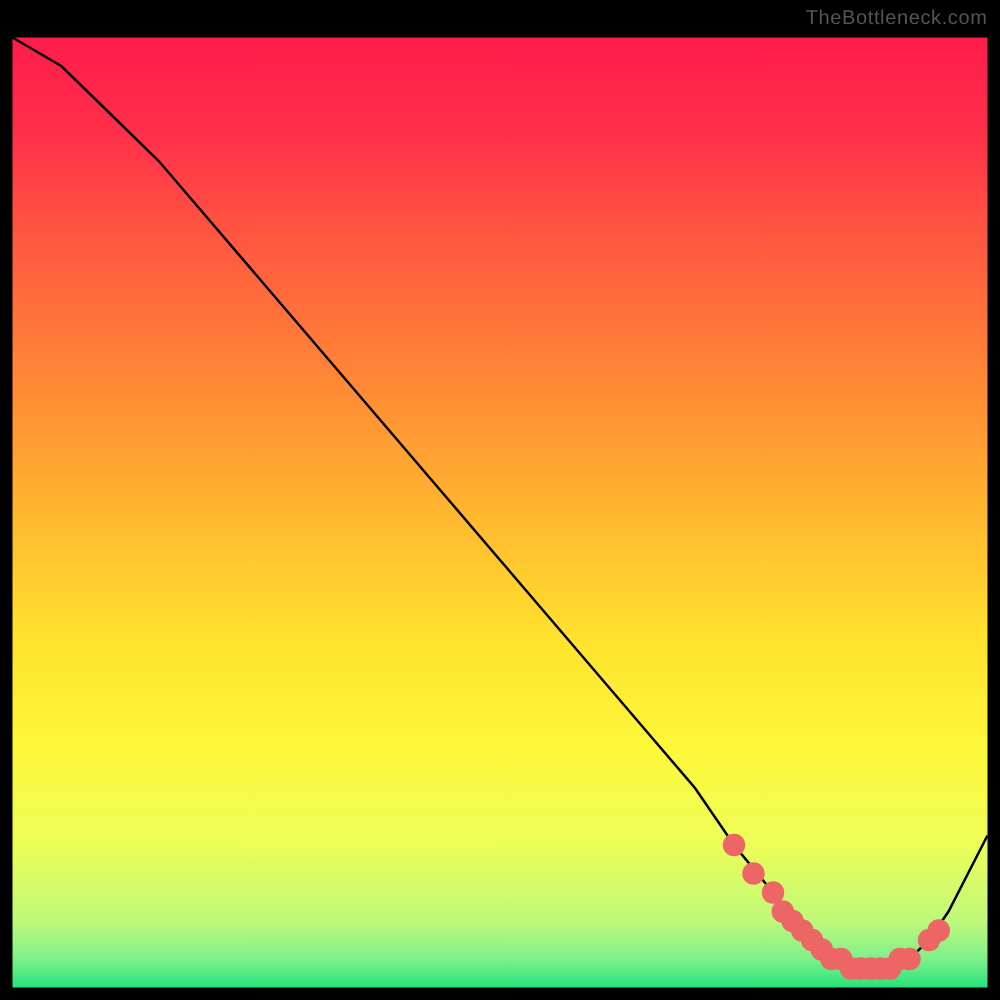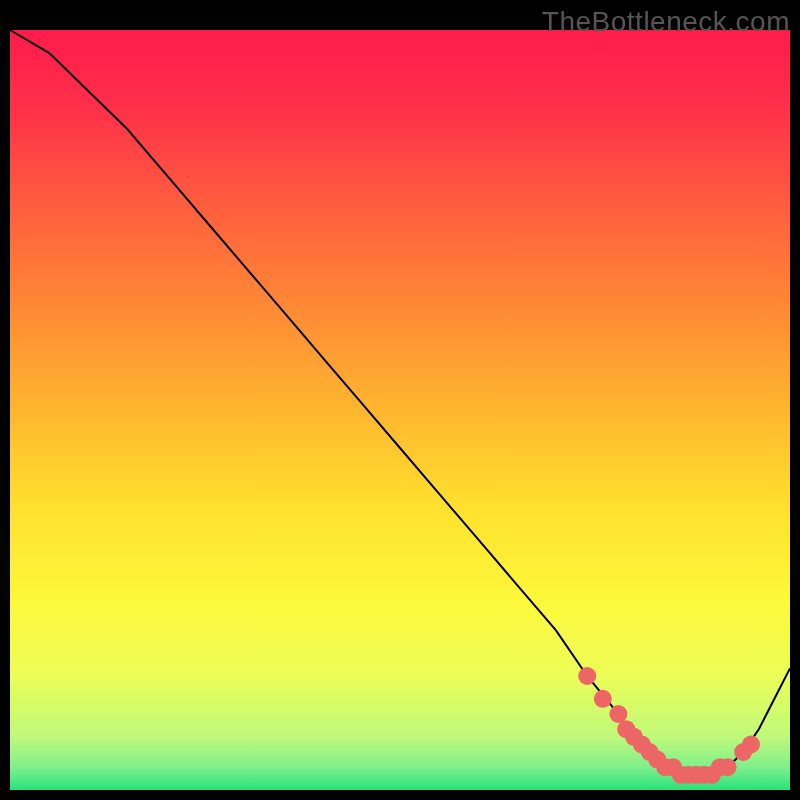--- a/index.html
+++ b/index.html
@@ -14,21 +14,21 @@
   .chart-wrap {
     position: relative;
     width: 800px;
     height: 800px;
   }
   .watermark {
     position: absolute;
     top: 6px;
     right: 10px;
     color: #555;
-    font-size: 28px;
+    font-size: 16px;
     letter-spacing: 0.5px;
     z-index: 10;
   }
   svg.chart {
     position: absolute;
     top: 0; left: 0;
     width: 800px;
     height: 800px;
     display: block;
   }

